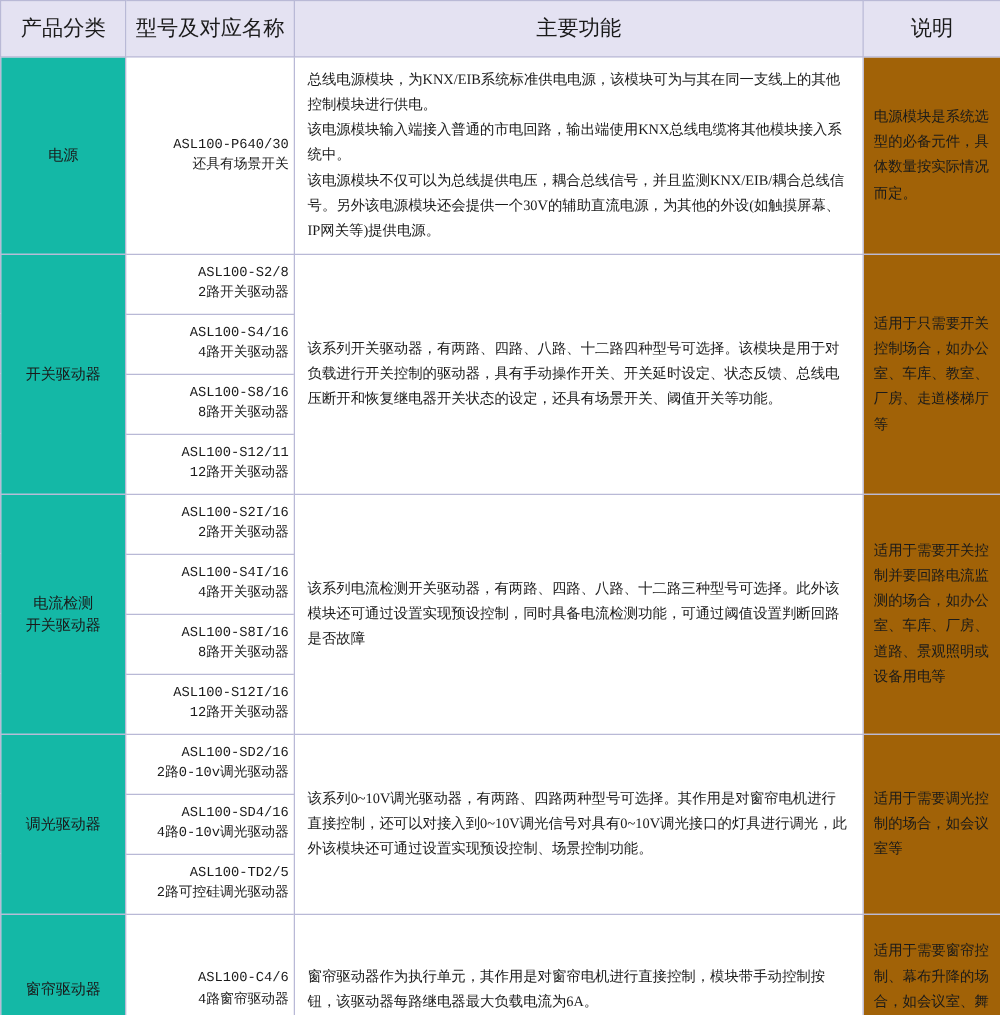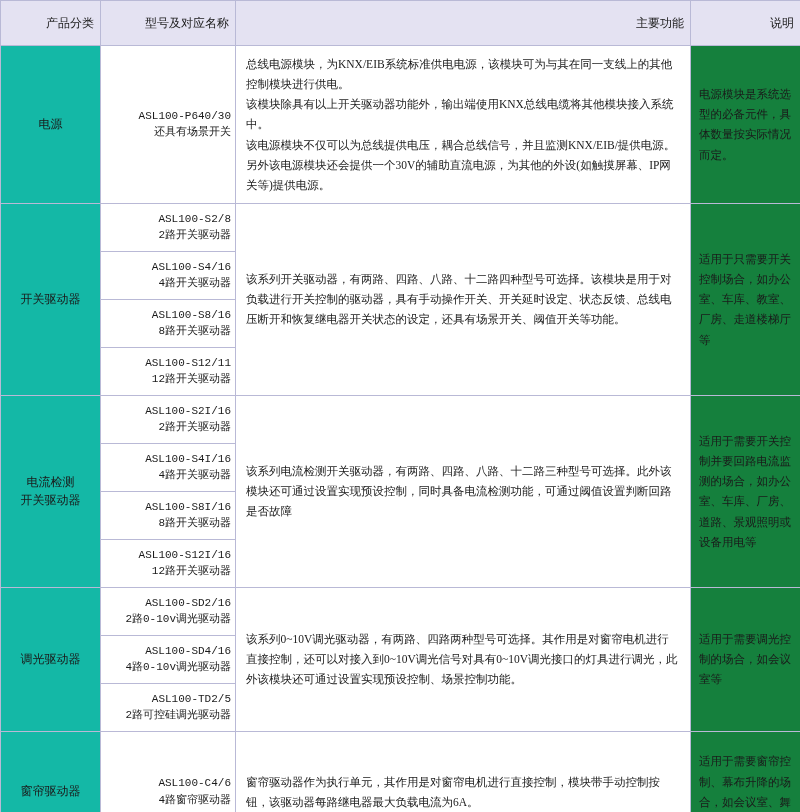--- a/index.html
+++ b/index.html
@@ -14,23 +14,22 @@
   }
   .product-table {
     width: 800px;
     border-collapse: collapse;
     table-layout: fixed;
   }
   .product-table td, .product-table th {
     border: 1px solid #b9b9d6;
     vertical-align: middle;
     padding: 4px 6px;
-    font-size: 12px;
+    font-size: 17px;
     line-height: 1.55;
-    text-align: right;
   }
   thead th {
     background: #e4e2f2;
     font-weight: normal;
     text-align: center;
     height: 36px;
     font-size: 12px;
   }
   .col-cat   { width: 100px; }
   .col-model { width: 135px; }
@@ -51,21 +50,21 @@
     font-family: Liberation Mono, monospace;
   }
   td.func {
     background: #ffffff;
     text-align: left;
     padding: 8px 10px;
     font-size: 11.5px;
     line-height: 1.75;
   }
   td.note {
-    background: #15803d;
+    background: #a16207;
     text-align: left;
     padding: 8px 8px;
     font-size: 11.5px;
     line-height: 1.75;
   }
   .func p { margin: 0; }
   .model-line { display: block; }
 </style>
 </head>
 <body>
@@ -87,22 +86,22 @@
   </thead>
   <tbody>
       <tr>
         <td class="cat" rowspan="1">电源</td>
         <td class="model">
           <span class="model-line">ASL100-P640/30</span>
           <span class="model-line">还具有场景开关</span>
         </td>
         <td class="func" rowspan="1">
           <p>总线电源模块，为KNX/EIB系统标准供电电源，该模块可为与其在同一支线上的其他控制模块进行供电。</p>
-          <p>该模块除具有以上开关驱动器功能外，输出端使用KNX总线电缆将其他模块接入系统中。</p>
-          <p>该电源模块不仅可以为总线提供电压，耦合总线信号，并且监测KNX/EIB/提供电源。另外该电源模块还会提供一个30V的辅助直流电源，为其他的外设(如触摸屏幕、IP网关等)提供电源。</p>
+          <p>该电源模块输入端接入普通的市电回路，输出端使用KNX总线电缆将其他模块接入系统中。</p>
+          <p>该电源模块不仅可以为总线提供电压，耦合总线信号，并且监测KNX/EIB/耦合总线信号。另外该电源模块还会提供一个30V的辅助直流电源，为其他的外设(如触摸屏幕、IP网关等)提供电源。</p>
         </td>
         <td class="note" rowspan="1">
           <p>电源模块是系统选型的必备元件，具体数量按实际情况而定。</p>
         </td>
       </tr>
       <tr>
         <td class="cat" rowspan="4">开关驱动器</td>
         <td class="model">
           <span class="model-line">ASL100-S2/8</span>
           <span class="model-line">2路开关驱动器</span>

